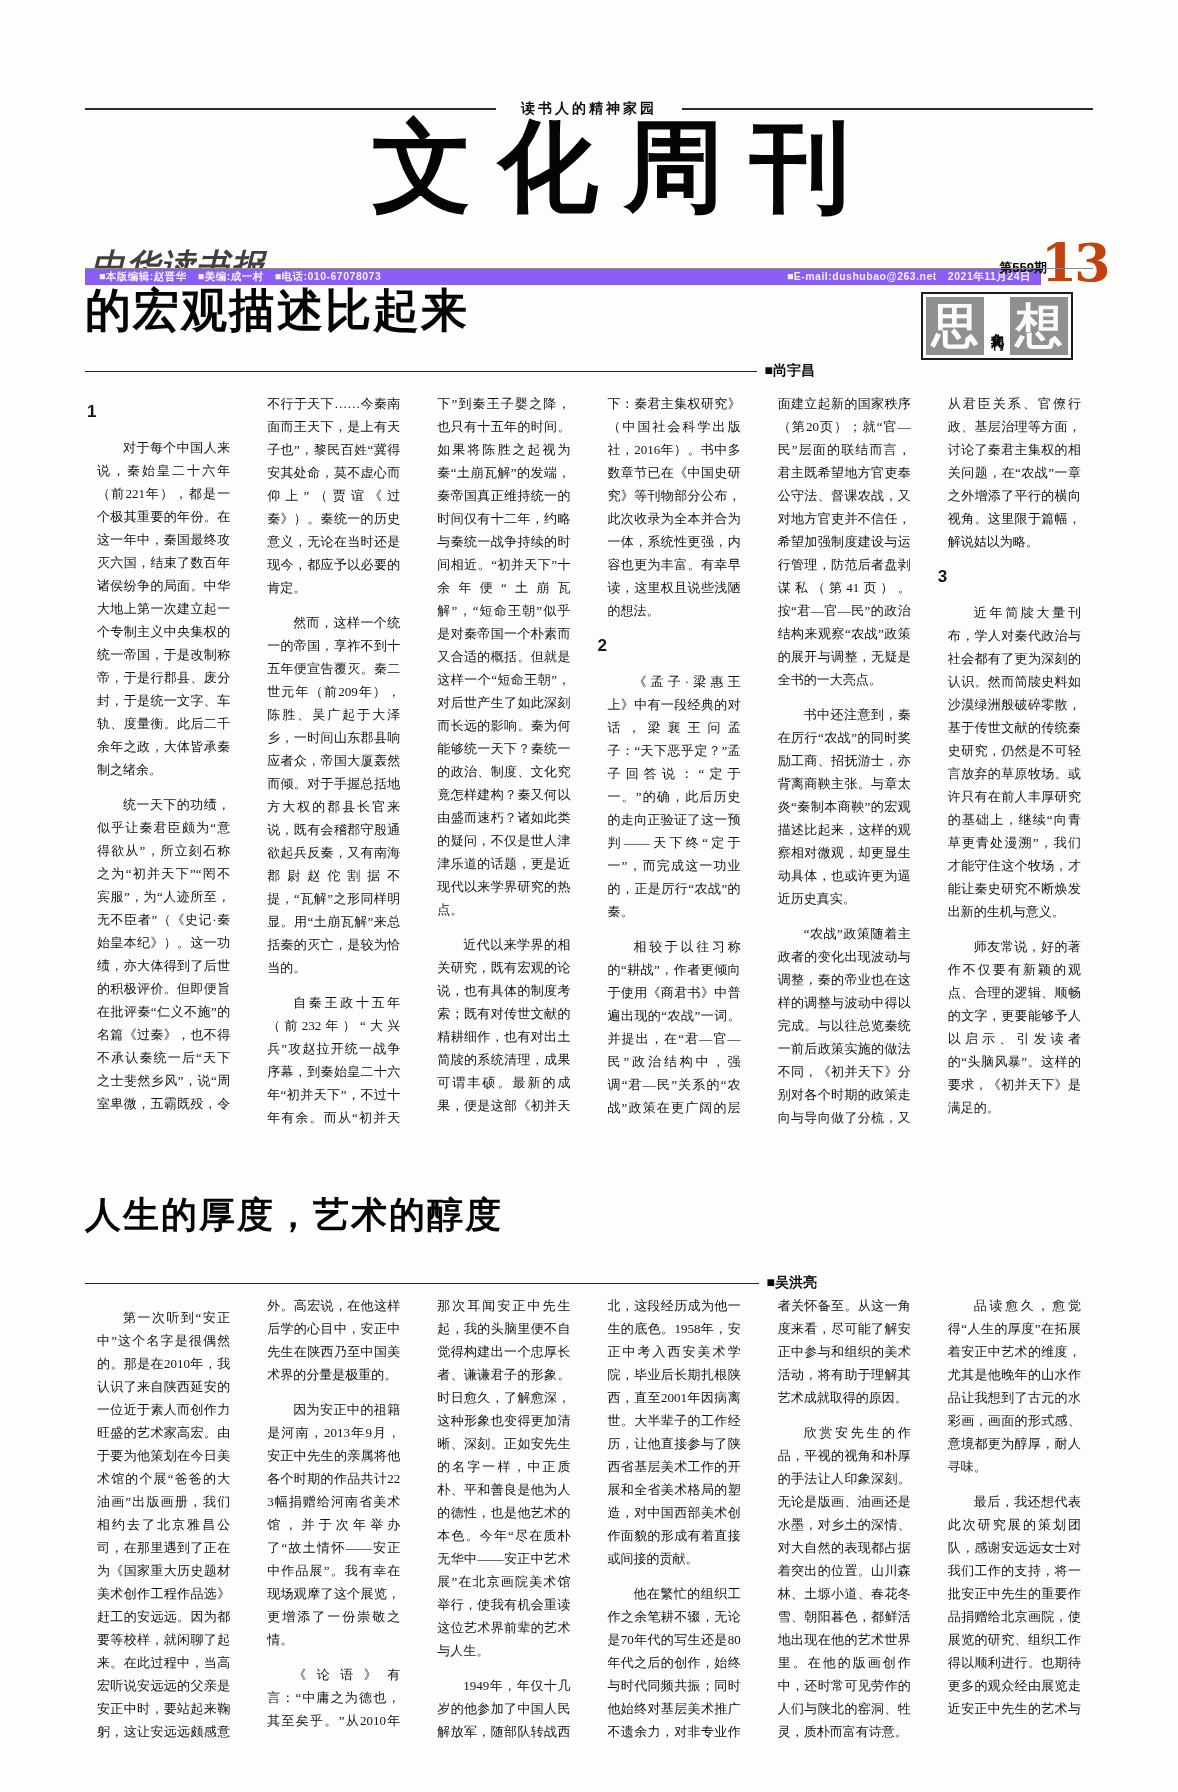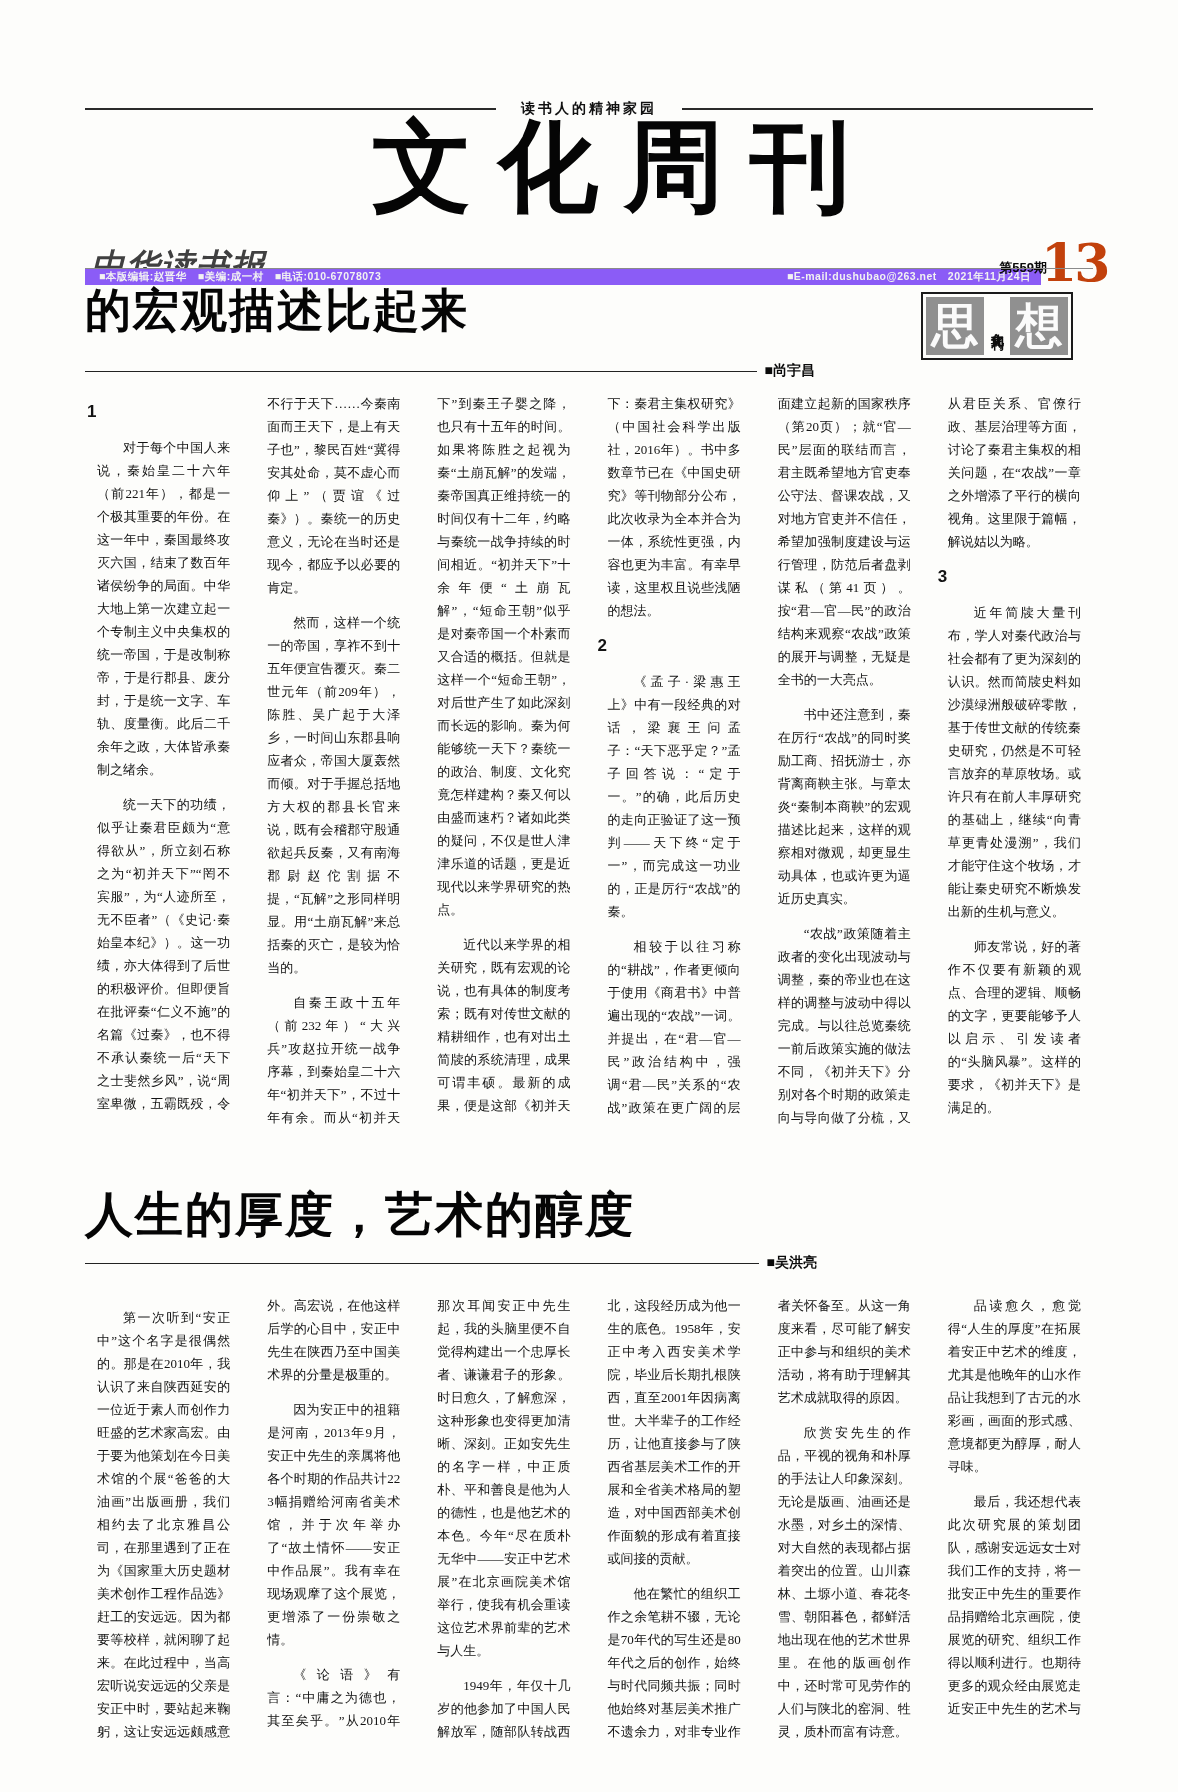--- a/index.html
+++ b/index.html
@@ -69,22 +69,22 @@
   .stamp-sq { width:58px; height:58px; background:#909090; color:#fbfbfb;
     font-family:"DejaVu Serif", serif; font-weight:900; font-size:47px;
     display:flex; align-items:center; justify-content:center; }
   .stamp-mid { writing-mode:vertical-rl; text-orientation:upright;
     font-family:"Liberation Sans", sans-serif; font-weight:bold; font-size:13px;
     letter-spacing:2px; color:#0d0d0d; display:flex; align-items:center;
     justify-content:center; padding:0 1px; }
 
   
   .a2 { position:absolute; top:1188px; left:0; width:100%; }
-  .a2 .headline { font-size:48px; line-height:54px; }
-  .a2 .byline-row { width:732px; margin-top:12px; }
+  .a2 .headline { font-size:36px; line-height:54px; }
+  .a2 .byline-row { width:732px; margin-top:32px; }
   .a2-body { position:absolute; top:1294px; left:0; width:100%; height:456px; }
 </style>
 </head>
 <body>
 
 <div class="sheet">
 
   <div class="tagline-row">
     <span class="hline"></span>
     <span class="tagline">读书人的精神家园</span>

